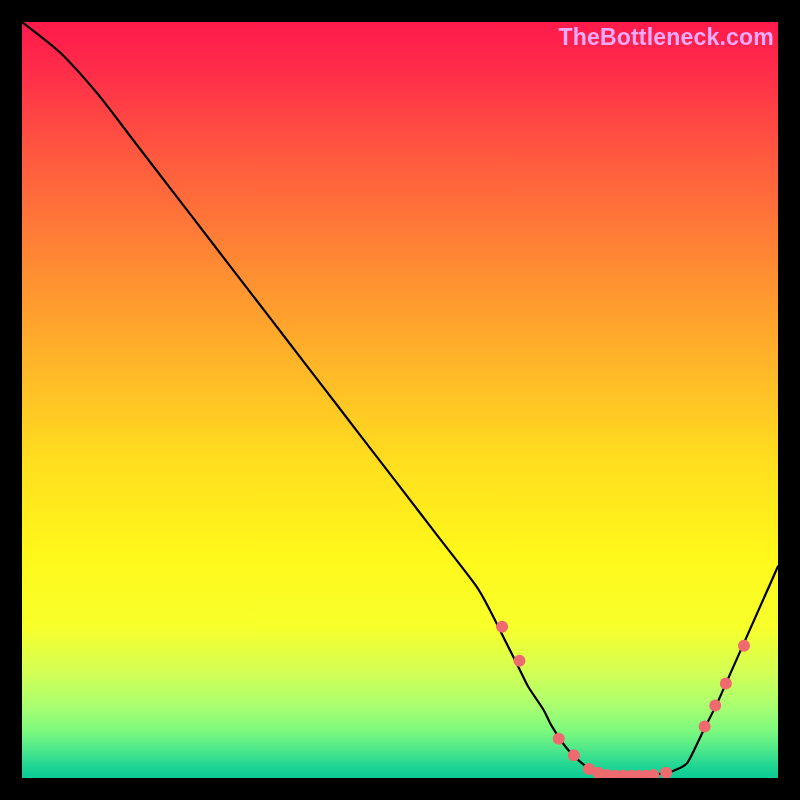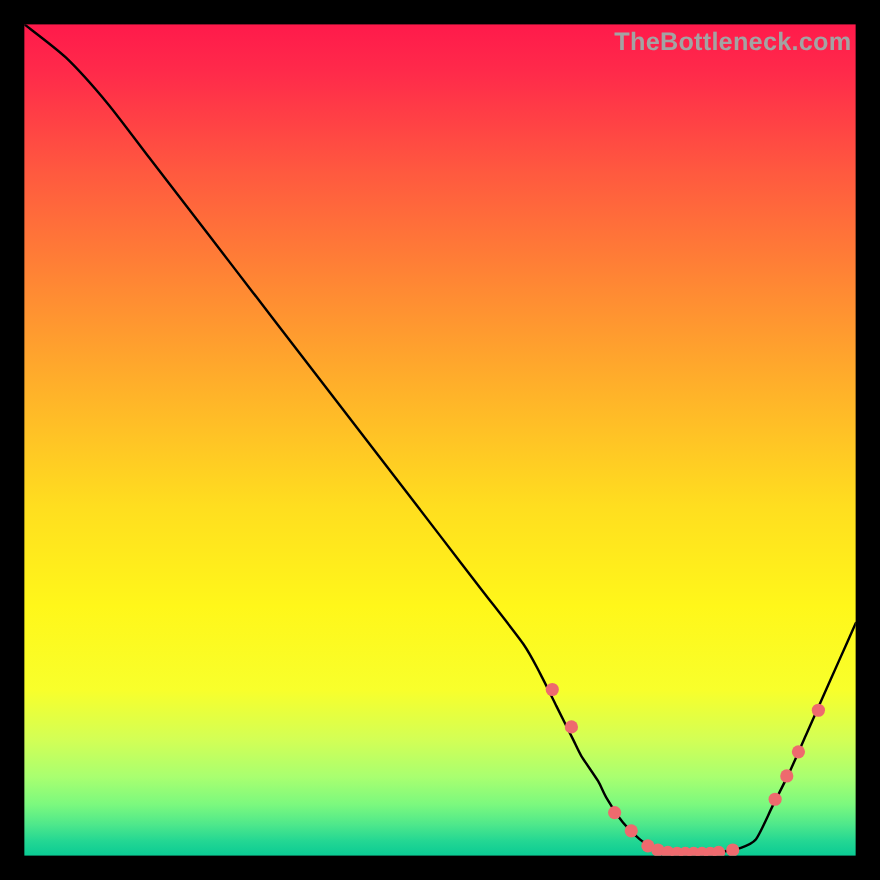--- a/index.html
+++ b/index.html
@@ -18,21 +18,21 @@
     height: 756px;
     background: #000;
   }
   .watermark {
     position: absolute;
     right: 4px;
     top: 2px;
     font-family: Arial, Helvetica, sans-serif;
     font-size: 23px;
     font-weight: 600;
-    color: #a3a3a3;
+    color: #f0abfc;
     letter-spacing: 0.2px;
     pointer-events: none;
     margin-left: 28px;
   }
   svg {
     position: absolute;
     left: 0;
     top: 0;
   }
   .series-line {

